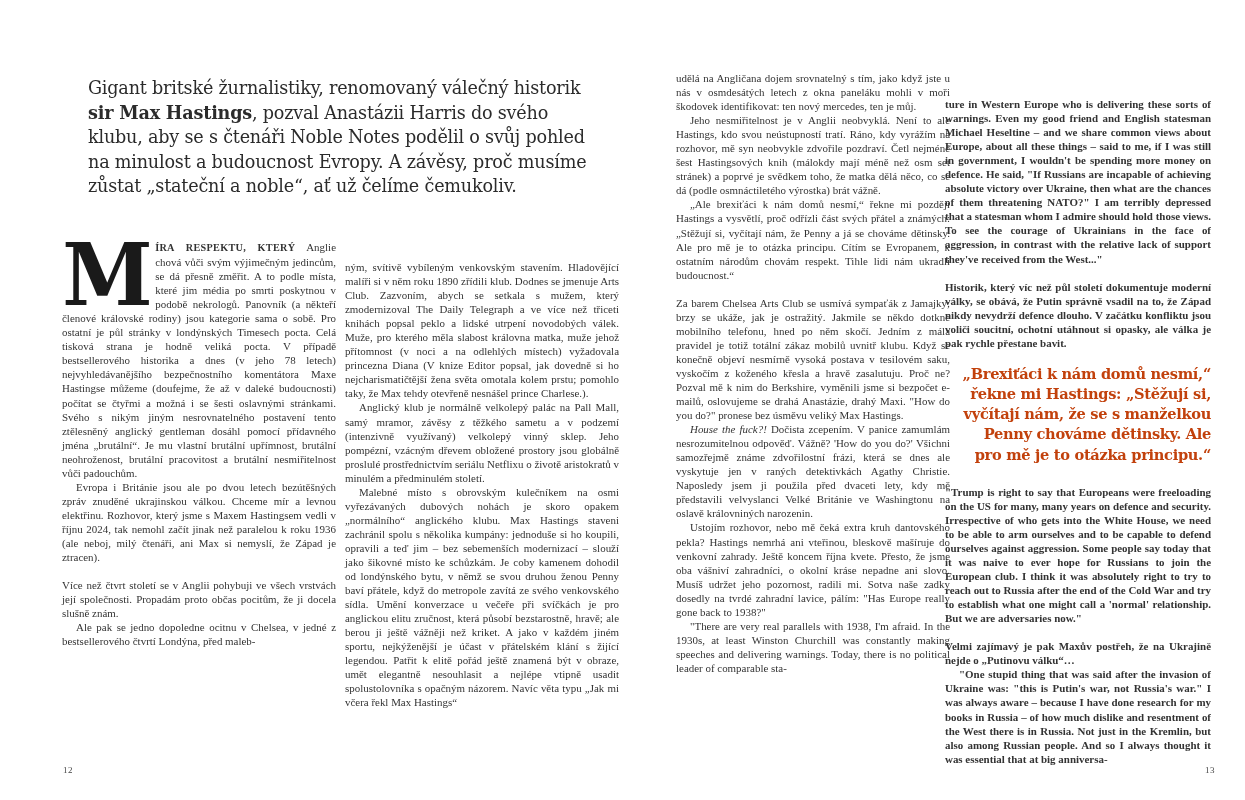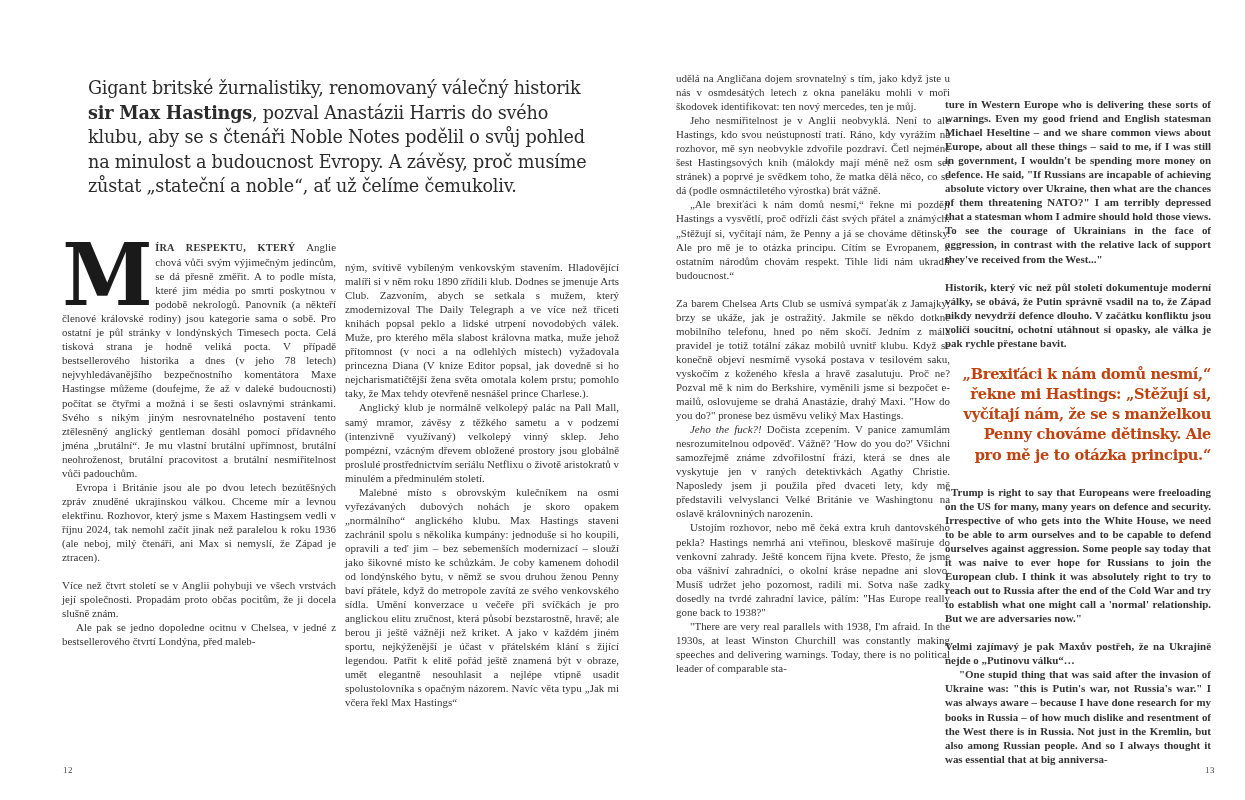--- a/index.html
+++ b/index.html
@@ -67,21 +67,21 @@
     <p class="noindent">ným, svítivě vybíleným venkovským stavením. Hladovějící malíři si v něm roku 1890 zřídili klub. Dodnes se jmenuje Arts Club. Zazvoním, abych se setkala s mužem, který zmodernizoval The Daily Telegraph a ve více než třiceti knihách popsal peklo a lidské utrpení novodobých válek. Muže, pro kterého měla slabost královna matka, muže jehož přítomnost (v noci a na odlehlých místech) vyžadovala princezna Diana (V knize Editor popsal, jak dovedně si ho nejcharismatičtější žena světa omotala kolem prstu; pomohlo taky, že Max tehdy otevřeně nesnášel prince Charlese.).</p>
     <p>Anglický klub je normálně velkolepý palác na Pall Mall, samý mramor, závěsy z těžkého sametu a v podzemí (intenzivně využívaný) velkolepý vinný sklep. Jeho pompézní, vzácným dřevem obložené prostory jsou globálně proslulé prostřednictvím seriálu Netflixu o životě aristokratů v minulém a předminulém století.</p>
     <p>Malebné místo s obrovským kulečníkem na osmi vyřezávaných dubových nohách je skoro opakem „normálního“ anglického klubu. Max Hastings staveni zachránil spolu s několika kumpány: jednoduše si ho koupili, opravili a teď jim – bez sebemenších modernizací – slouží jako šikovné místo ke schůzkám. Je coby kamenem dohodil od londýnského bytu, v němž se svou druhou ženou Penny baví přátele, když do metropole zavítá ze svého venkovského sídla. Umění konverzace u večeře při svíčkách je pro anglickou elitu zručnost, která působí bezstarostně, hravě; ale berou ji ještě vážněji než kriket. A jako v každém jiném sportu, nejkýženější je účast v přátelském klání s žijící legendou. Patřit k elitě pořád ještě znamená být v obraze, umět elegantně nesouhlasit a nejlépe vtipně usadit spolustolovníka s opačným názorem. Navíc věta typu „Jak mi včera řekl Max Hastings“</p>
   </div>
 
   <div class="col" id="col3">
     <p class="noindent">udělá na Angličana dojem srovnatelný s tím, jako když jste u nás v osmdesátých letech z okna paneláku mohli v moři škodovek identifikovat: ten nový mercedes, ten je můj.</p>
     <p>Jeho nesmiřitelnost je v Anglii neobvyklá. Není to ale Hastings, kdo svou neústupností tratí. Ráno, kdy vyrážím na rozhovor, mě syn neobvykle zdvořile pozdraví. Četl nejméně šest Hastingsových knih (málokdy mají méně než osm set stránek) a poprvé je svědkem toho, že matka dělá něco, co se dá (podle osmnáctiletého výrostka) brát vážně.</p>
     <p>„Ale brexiťáci k nám domů nesmí,“ řekne mi později Hastings a vysvětlí, proč odřízli část svých přátel a známých: „Stěžují si, vyčítají nám, že Penny a já se chováme dětinsky. Ale pro mě je to otázka principu. Cítím se Evropanem, k ostatním národům chovám respekt. Tihle lidi nám ukradli budoucnost.“</p>
     <p class="noindent gap">Za barem Chelsea Arts Club se usmívá sympaťák z Jamajky; brzy se ukáže, jak je ostražitý. Jakmile se někdo dotkne mobilního telefonu, hned po něm skočí. Jedním z mála pravidel je totiž totální zákaz mobilů uvnitř klubu. Když se konečně objeví nesmírně vysoká postava v tesilovém saku, vyskočím z koženého křesla a hravě zasalutuju. Proč ne? Pozval mě k nim do Berkshire, vyměnili jsme si bezpočet e-mailů, oslovujeme se drahá Anastázie, drahý Maxi. "How do you do?" pronese bez úsměvu veliký Max Hastings.</p>
-    <p><em>Jeho the fuck?!</em><span> Dočista zcepením. V panice zamumlám nesrozumitelnou odpověď. Vážně? 'How do you do?' Všichni samozřejmě známe zdvořilostní frázi, která se dnes ale vyskytuje jen v raných detektivkách Agathy Christie. Naposledy jsem ji použila před dvaceti lety, kdy mě představili velvyslanci Velké Británie ve Washingtonu na oslavě královniných narozenin.</span></p>
+    <p><em>House the fuck?!</em><span> Dočista zcepením. V panice zamumlám nesrozumitelnou odpověď. Vážně? 'How do you do?' Všichni samozřejmě známe zdvořilostní frázi, která se dnes ale vyskytuje jen v raných detektivkách Agathy Christie. Naposledy jsem ji použila před dvaceti lety, kdy mě představili velvyslanci Velké Británie ve Washingtonu na oslavě královniných narozenin.</span></p>
     <p>Ustojím rozhovor, nebo mě čeká extra kruh dantovského pekla? Hastings nemrhá ani vteřinou, bleskově mašíruje do venkovní zahrady. Ještě koncem října kvete. Přesto, že jsme oba vášniví zahradníci, o okolní kráse nepadne ani slovo. Musíš udržet jeho pozornost, radili mi. Sotva naše zadky dosedly na tvrdé zahradní lavice, pálím: "Has Europe really gone back to 1938?"</p>
     <p>"There are very real parallels with 1938, I'm afraid. In the 1930s, at least Winston Churchill was constantly making speeches and delivering warnings. Today, there is no political leader of comparable sta-</p>
   </div>
 
   <div class="col" id="col4">
     <p class="noindent">ture in Western Europe who is delivering these sorts of warnings. Even my good friend and English statesman Michael Heseltine – and we share common views about Europe, about all these things – said to me, if I was still in government, I wouldn't be spending more money on defence. He said, "If Russians are incapable of achieving absolute victory over Ukraine, then what are the chances of them threatening NATO?" I am terribly depressed that a statesman whom I admire should hold those views. To see the courage of Ukrainians in the face of aggression, in contrast with the relative lack of support they've received from the West..."</p>
     <p class="noindent gap">Historik, který víc než půl století dokumentuje moderní války, se obává, že Putin správně vsadil na to, že Západ nikdy nevydrží defence dlouho. V začátku konfliktu jsou voliči soucitní, ochotní utáhnout si opasky, ale válka je pak rychle přestane bavit.</p>
     <div class="pullquote">„Brexiťáci k nám domů nesmí,“ řekne mi Hastings: „Stěžují si, vyčítají nám, že se s manželkou Penny chováme dětinsky. Ale pro mě je to otázka principu.“</div>
     <p class="noindent">"Trump is right to say that Europeans were freeloading on the US for many, many years on defence and security. Irrespective of who gets into the White House, we need to be able to arm ourselves and to be capable to defend ourselves against aggression. Some people say today that it was naive to ever hope for Russians to join the European club. I think it was absolutely right to try to reach out to Russia after the end of the Cold War and try to establish what one might call a 'normal' relationship. But we are adversaries now."</p>
     <p class="noindent gap">Velmi zajímavý je pak Maxův postřeh, že na Ukrajině nejde o „Putinovu válku“…</p>

